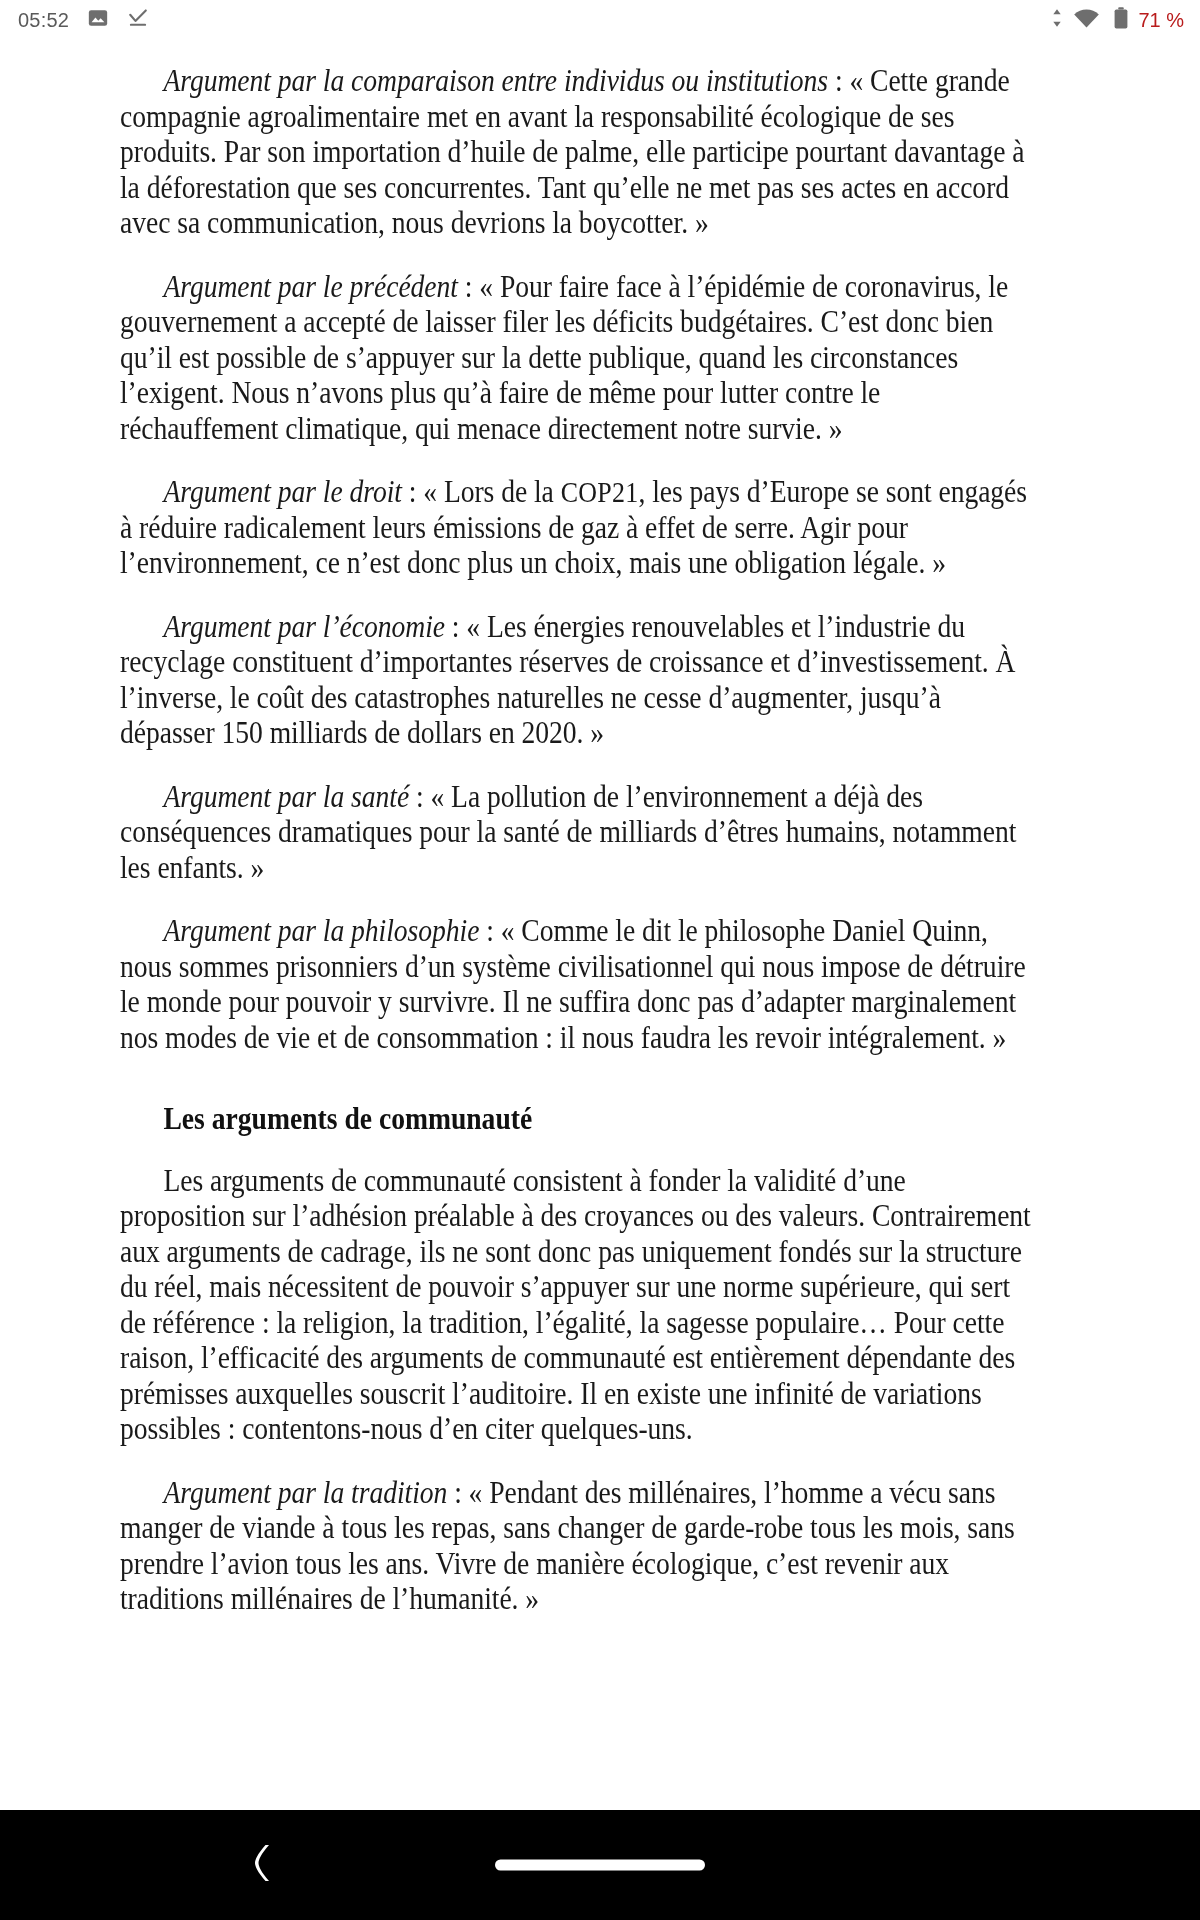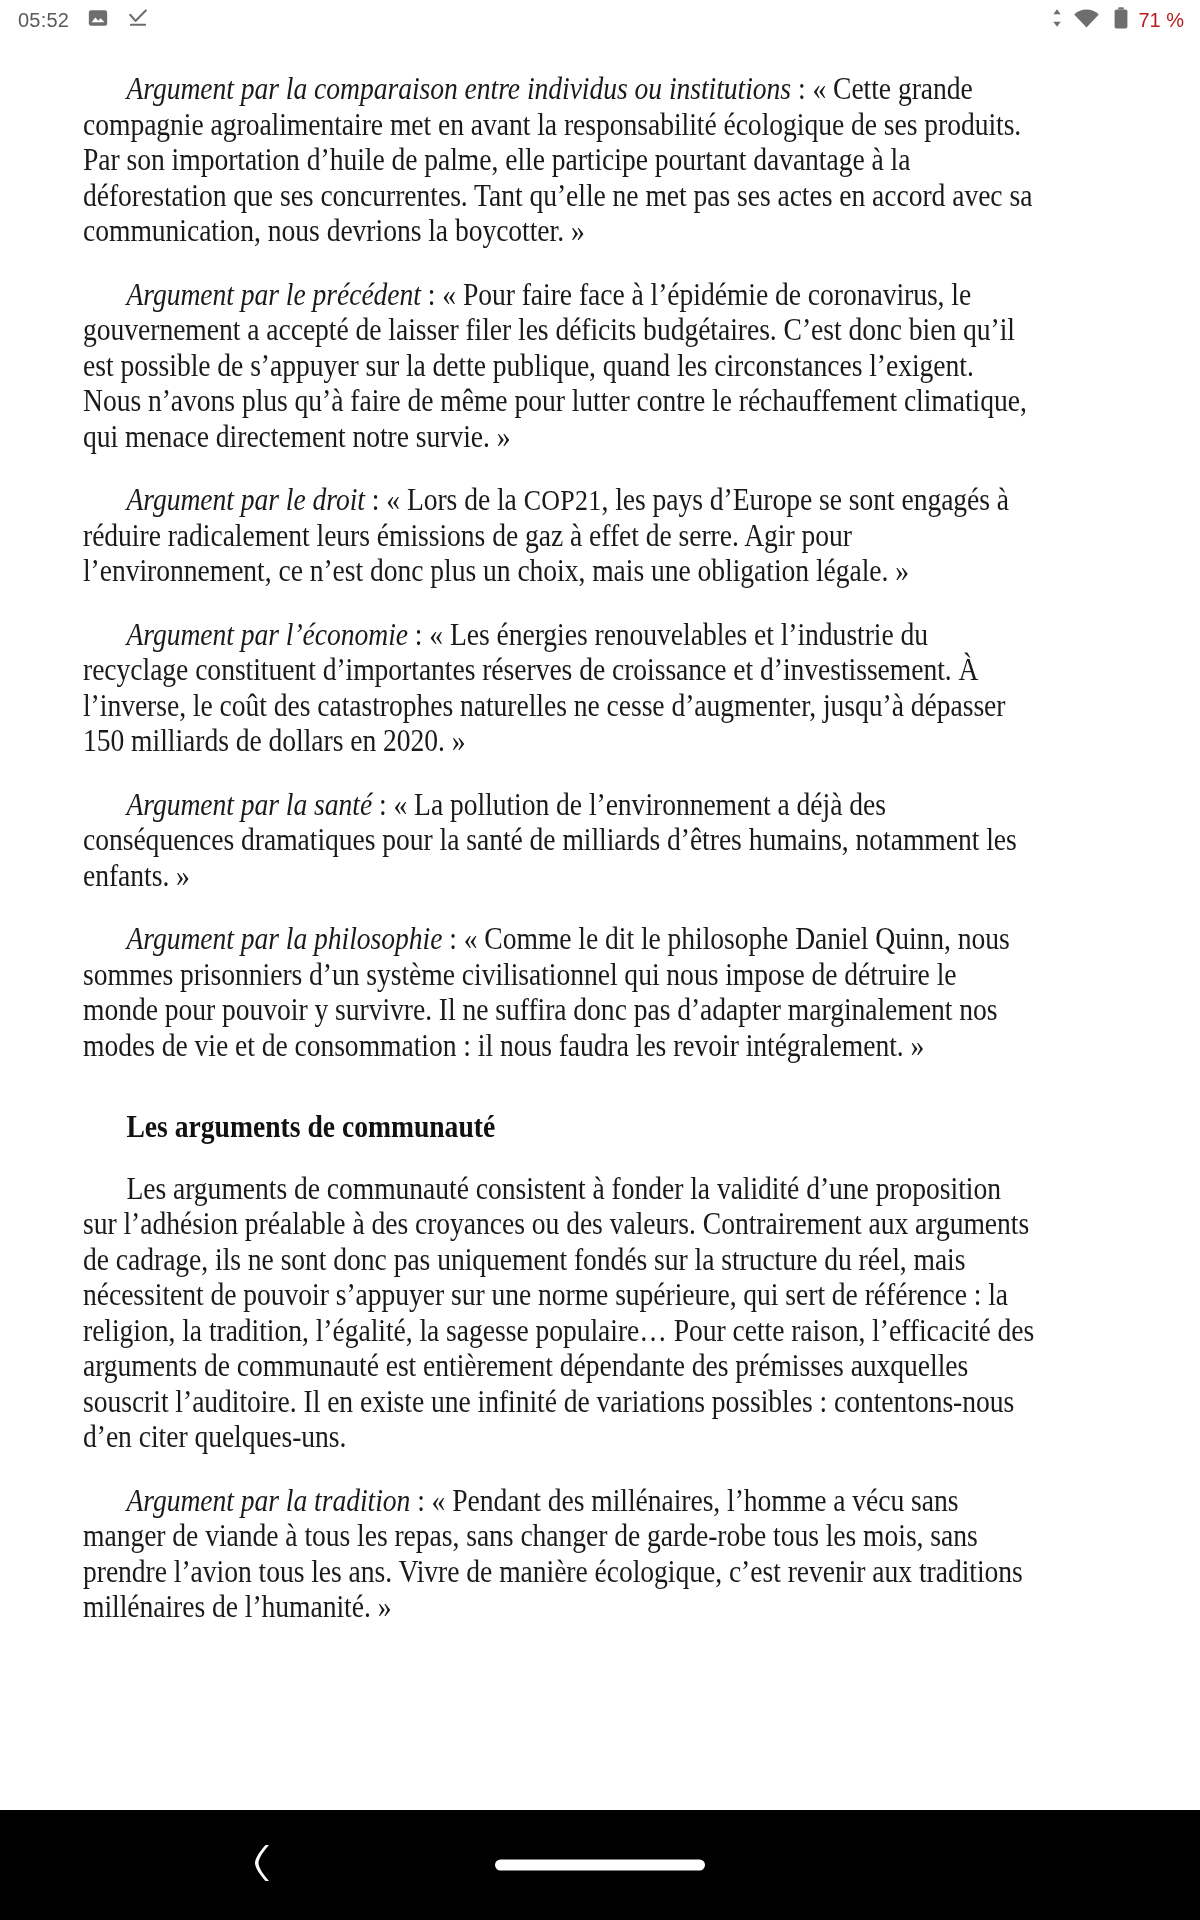--- a/index.html
+++ b/index.html
@@ -26,25 +26,25 @@
     line-height:1;
   }
   .sb-pct{
     font-family:"Liberation Sans", sans-serif;
     font-size:20px; color:#b91c1c; line-height:1;
   }
   .sb-icon{ display:block; }
 
   
   #reader{
-    position:absolute; top:48px; left:0;
+    position:absolute; top:40px; left:0;
     width:1148px; height:1770px;
     background:#ffffff;
     overflow:hidden;
-    padding:0 113px 0 83px;
+    padding:0 113px 0 120px;
   }
   #reader-inner{ padding-top:24px; }
 
   .para{
     font-family:"Liberation Serif", serif;
     font-size:30.5px;
     line-height:35.5px;
     color:#1a1a1a;
     text-align:left;
     text-indent:48px;

